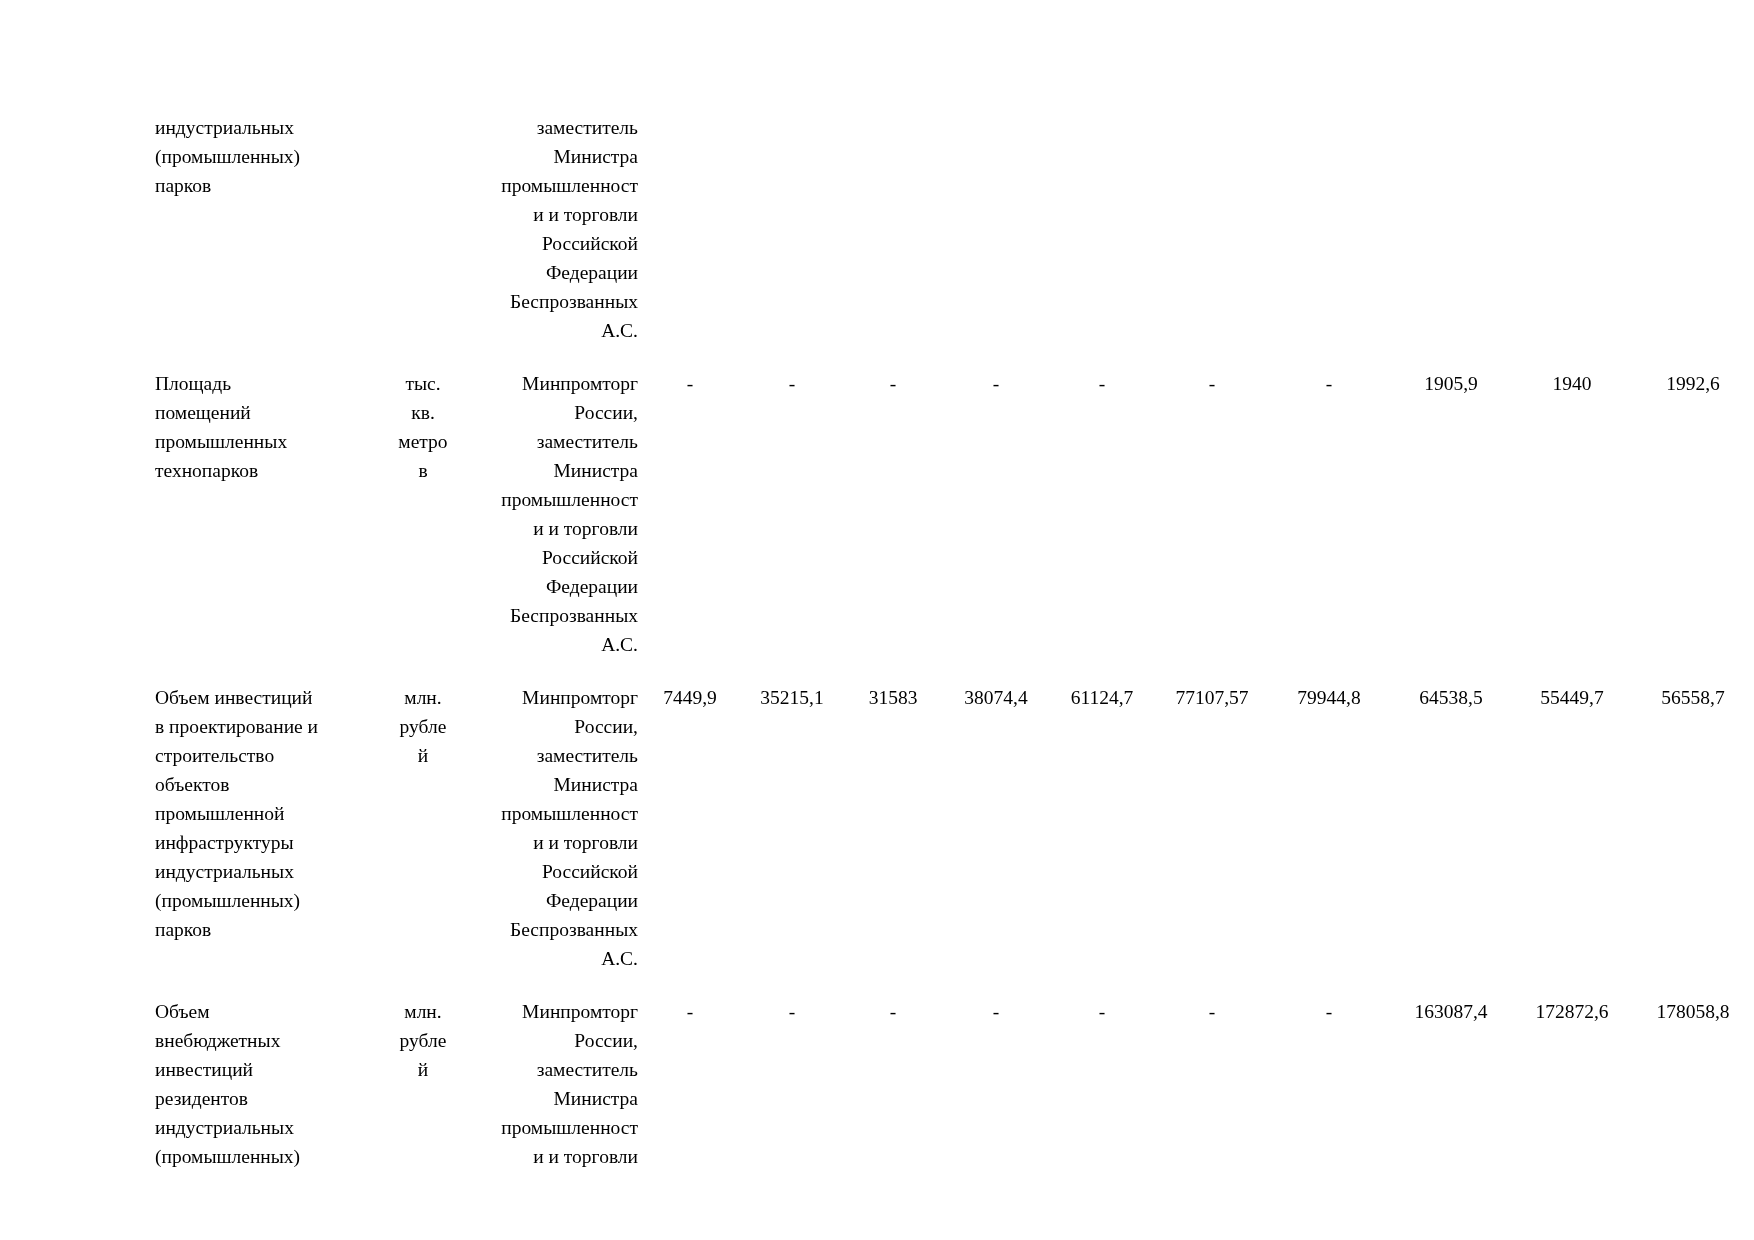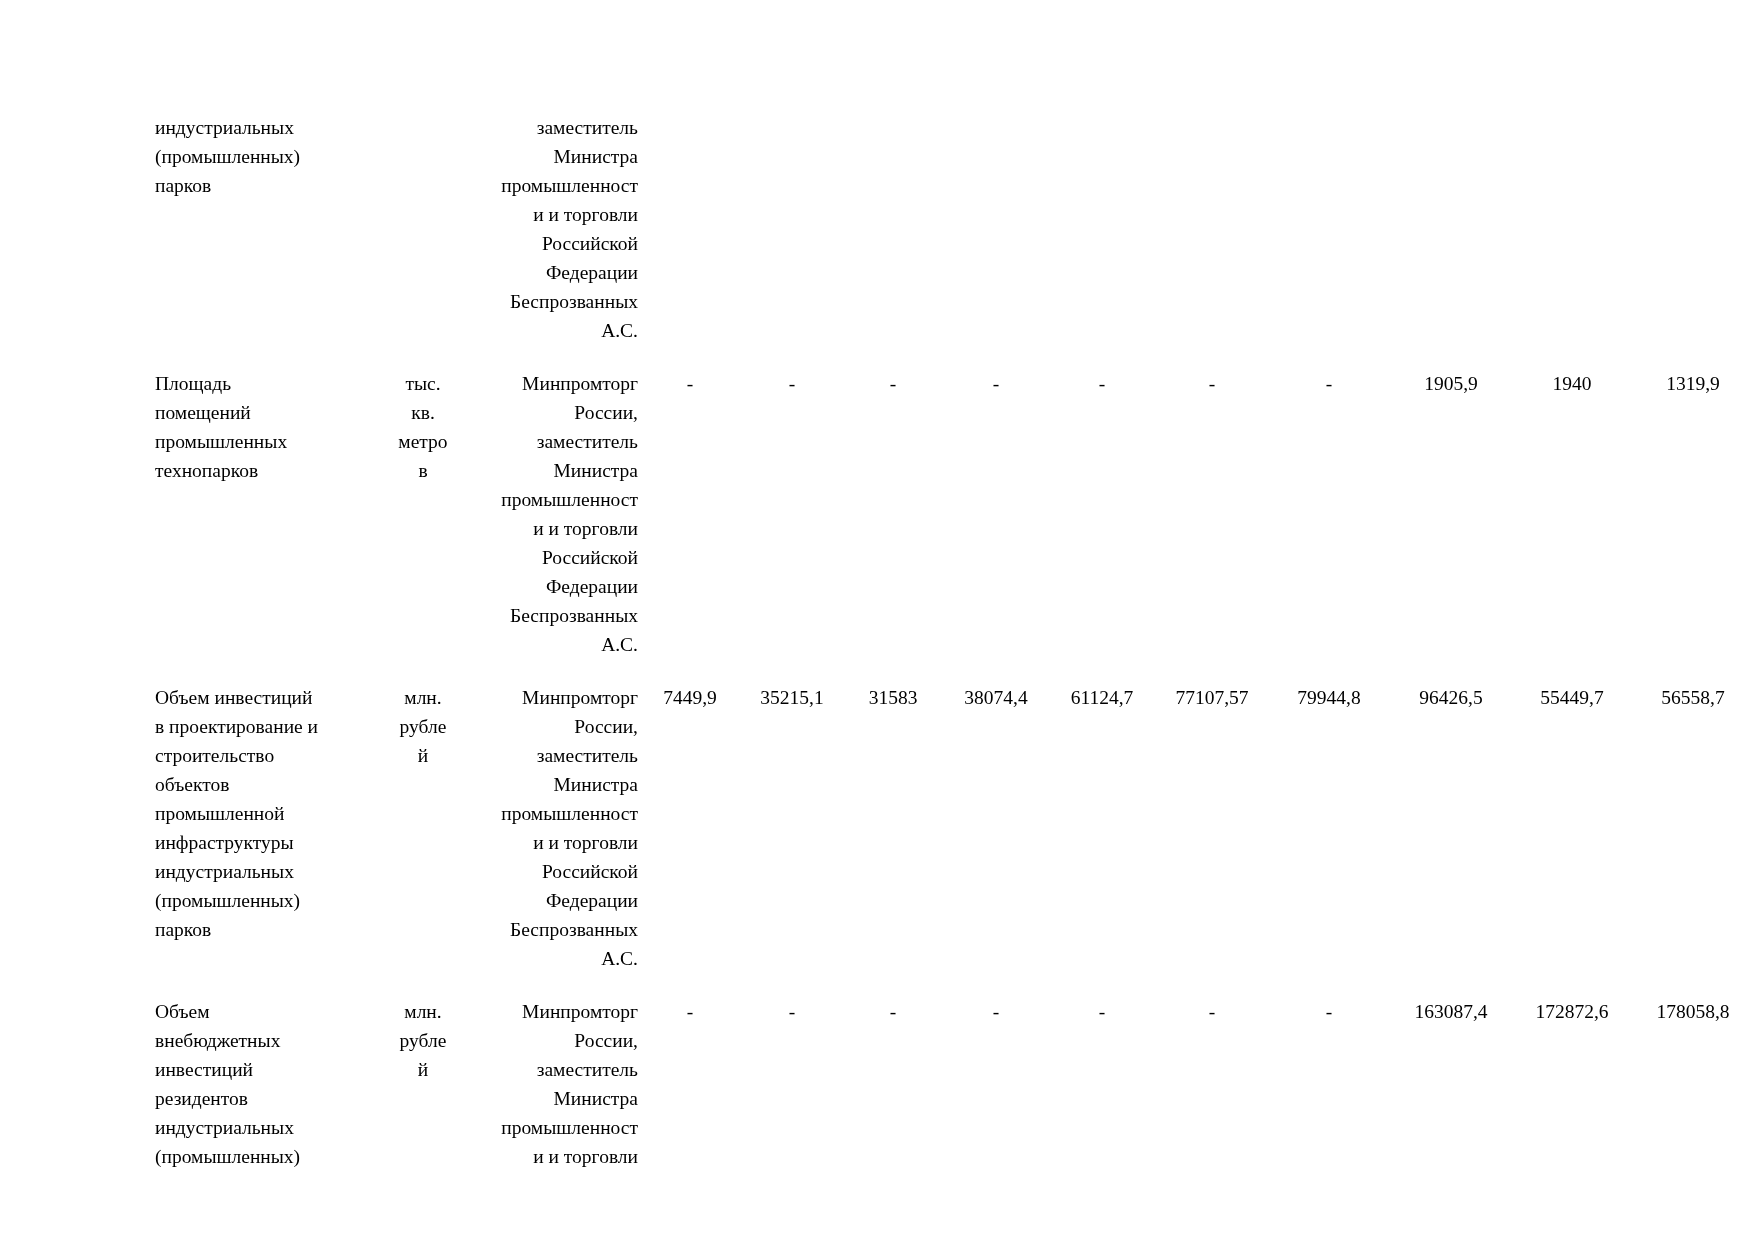--- a/index.html
+++ b/index.html
@@ -120,21 +120,21 @@
 А.С.</td>
         <td class="cell-value">-</td>
         <td class="cell-value">-</td>
         <td class="cell-value">-</td>
         <td class="cell-value">-</td>
         <td class="cell-value">-</td>
         <td class="cell-value">-</td>
         <td class="cell-value">-</td>
         <td class="cell-value">1905,9</td>
         <td class="cell-value">1940</td>
-        <td class="cell-value">1319,9</td>
+        <td class="cell-value">1992,6</td>
       </tr>
       <tr>
         <td class="cell-indicator">Объем инвестиций
 в проектирование и
 строительство
 объектов
 промышленной
 инфраструктуры
 индустриальных
 (промышленных)
@@ -152,21 +152,21 @@
 Федерации
 Беспрозванных
 А.С.</td>
         <td class="cell-value">7449,9</td>
         <td class="cell-value">35215,1</td>
         <td class="cell-value">31583</td>
         <td class="cell-value">38074,4</td>
         <td class="cell-value">61124,7</td>
         <td class="cell-value">77107,57</td>
         <td class="cell-value">79944,8</td>
-        <td class="cell-value">96426,5</td>
+        <td class="cell-value">64538,5</td>
         <td class="cell-value">55449,7</td>
         <td class="cell-value">56558,7</td>
       </tr>
       <tr>
         <td class="cell-indicator">Объем
 внебюджетных
 инвестиций
 резидентов
 индустриальных
 (промышленных)</td>

